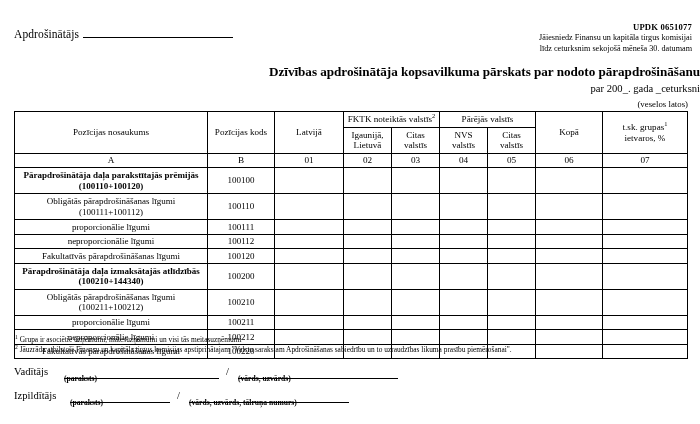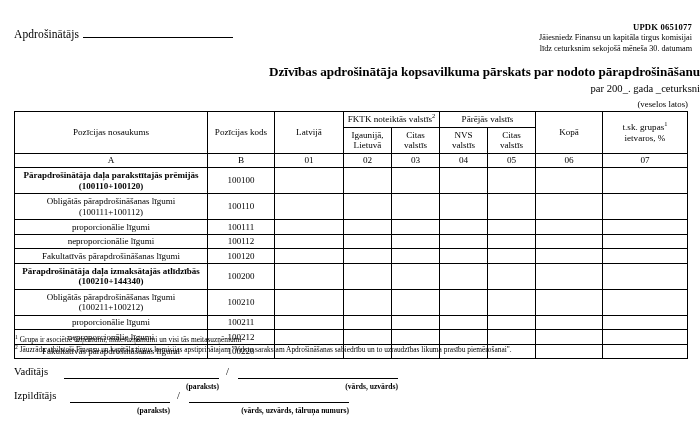--- a/index.html
+++ b/index.html
@@ -194,23 +194,23 @@
     height: 0;
     top: 12px;
   }
   .slash {
     position: absolute;
     top: 0;
     font-size: 10.6px;
   }
   .sig-caption {
     position: absolute;
-    top: 16px;
+    top: 8px;
     font-size: 7.6px;
-    text-align: right;
+    text-align: left;
     font-weight: bold;
   }
 </style>
 </head>
 <body>
 
 <div class="page">
 
   <div class="top-area">
     <div class="insurer-line">

